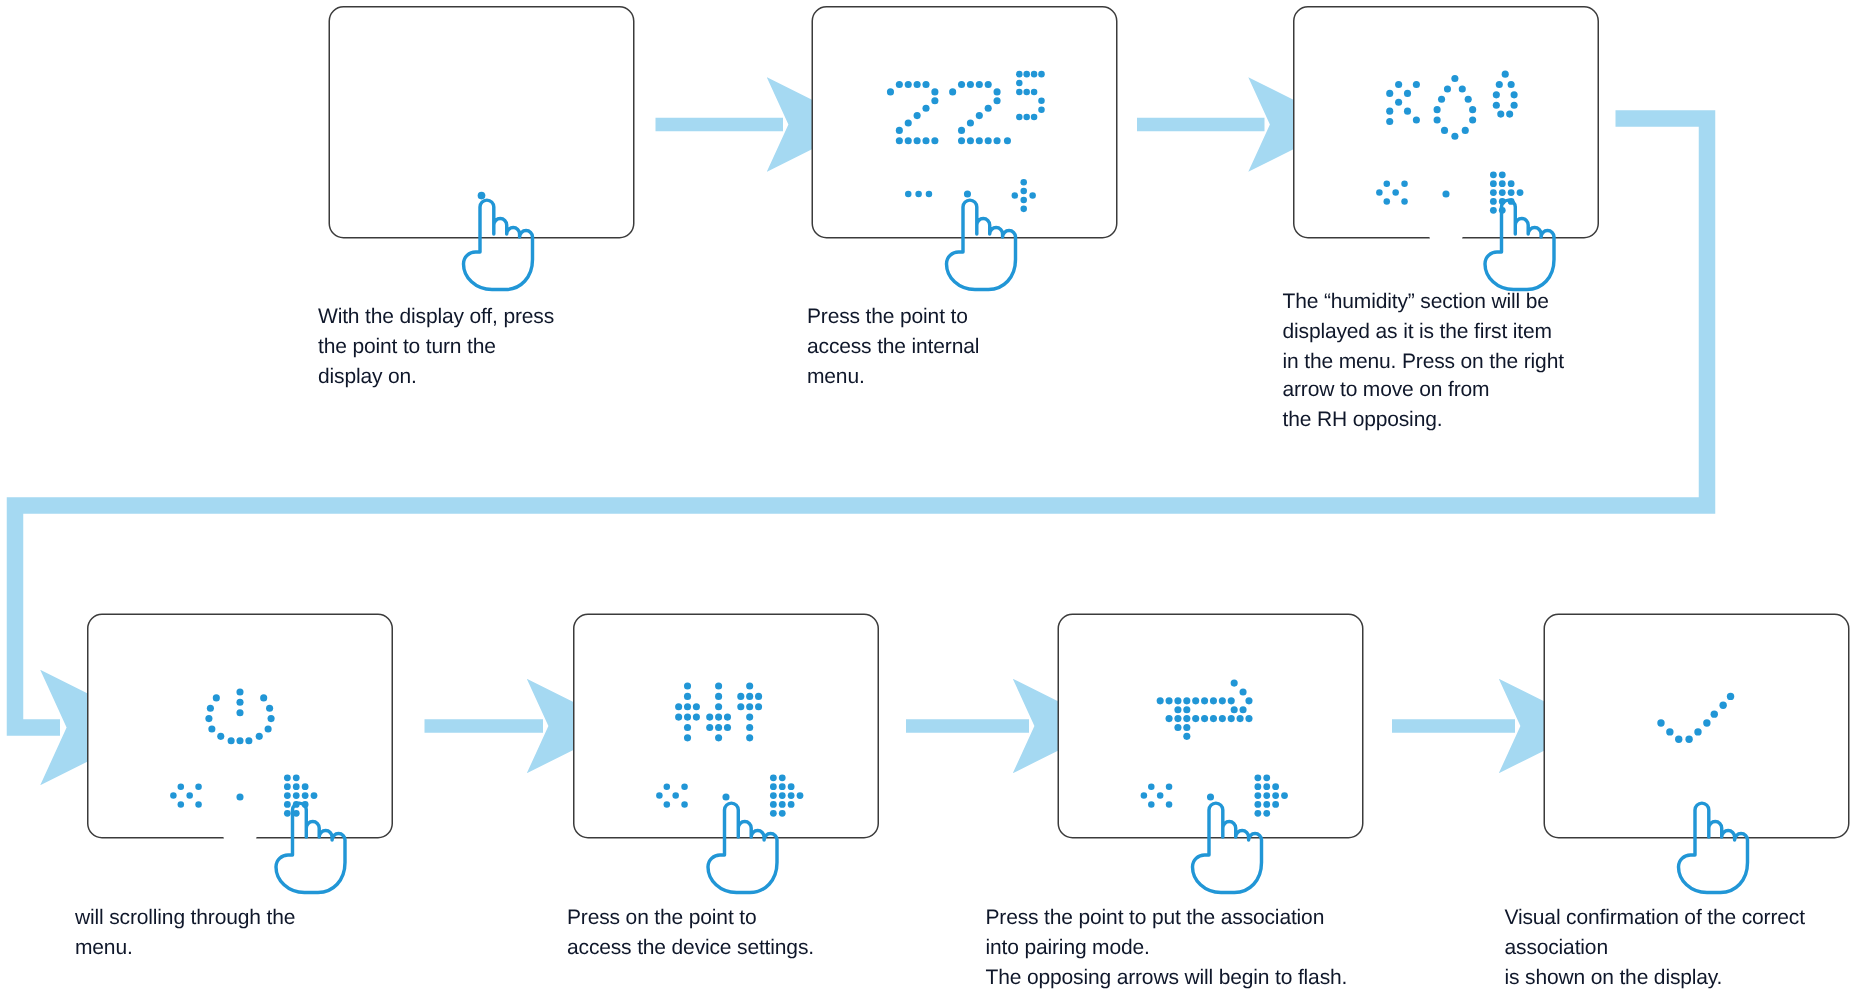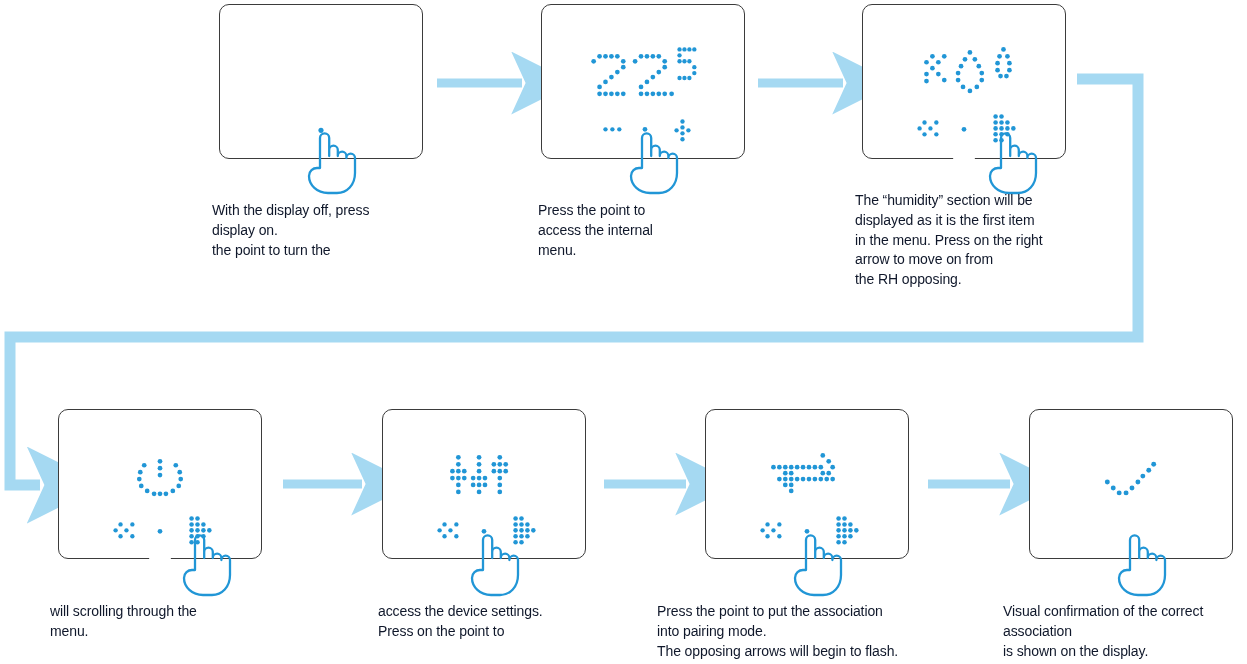--- a/index.html
+++ b/index.html
@@ -109,22 +109,22 @@
     <svg class="screen" viewBox="0 0 204 155">
       <circle cx="102" cy="127" r="2.6" fill="#2196d6"></circle>
     </svg>
   </div>
   <svg class="hand" style="left:82px; top:121px;" viewBox="0 0 58 72">
     <path d="M19,33 L19,13 a4.6,4.6 0 0 1 9.2,0 L28.2,31 L28.2,25 a4.3,4.3 0 0 1 8.6,0 L36.8,31 a4.3,4.3 0 0 1 8.6,0 L45.4,33 a4.3,4.3 0 0 1 8.6,0 L54,48 c0,12 -8,20 -18,20 l-9,0 c-11,0 -19,-8 -19,-17 c0,-5 4,-8 8,-8 l3,0 Z" fill="none" stroke="#2196d6" stroke-width="2.3" stroke-linejoin="round" stroke-linecap="round"></path>
   </svg>
 </div>
 <div class="caption" style="left:212px; top:201px; width:220px;">
   <div>With the display off, press</div>
+  <div>the point to turn the</div>
   <div>display on.</div>
-  <div>the point to turn the</div>
 </div>
 
 <div class="step" style="left:541px; top:4px;">
   <div class="device" style="width:204px; height:155px;">
     <svg class="screen" viewBox="0 0 204 155">
       <g fill="#2196d6">
 
         <g>
           <circle cx="58" cy="52" r="2.4"></circle>
             <circle cx="64" cy="52" r="2.4"></circle>
@@ -420,22 +420,22 @@
         <circle cx="134" cy="134" r="2.3"></circle>
           <circle cx="140" cy="134" r="2.3"></circle>
       </g>
     </svg>
   </div>
   <svg class="hand" style="left:82px; top:118px;" viewBox="0 0 58 72">
     <path d="M19,33 L19,13 a4.6,4.6 0 0 1 9.2,0 L28.2,31 L28.2,25 a4.3,4.3 0 0 1 8.6,0 L36.8,31 a4.3,4.3 0 0 1 8.6,0 L45.4,33 a4.3,4.3 0 0 1 8.6,0 L54,48 c0,12 -8,20 -18,20 l-9,0 c-11,0 -19,-8 -19,-17 c0,-5 4,-8 8,-8 l3,0 Z" fill="none" stroke="#2196d6" stroke-width="2.3" stroke-linejoin="round" stroke-linecap="round"></path>
   </svg>
 </div>
 <div class="caption" style="left:378px; top:602px; width:215px;">
+  <div>Press on the point to</div>
   <div>access the device settings.</div>
-  <div>Press on the point to</div>
 </div>
 
 <div class="step" style="left:705px; top:409px;">
   <div class="device" style="width:204px; height:150px;">
     <svg class="screen" viewBox="0 0 204 150">
       <g fill="#2196d6">
 
         <circle cx="118" cy="46" r="2.4"></circle>
         <circle cx="68" cy="58" r="2.4"></circle>
           <circle cx="74" cy="58" r="2.4"></circle>

